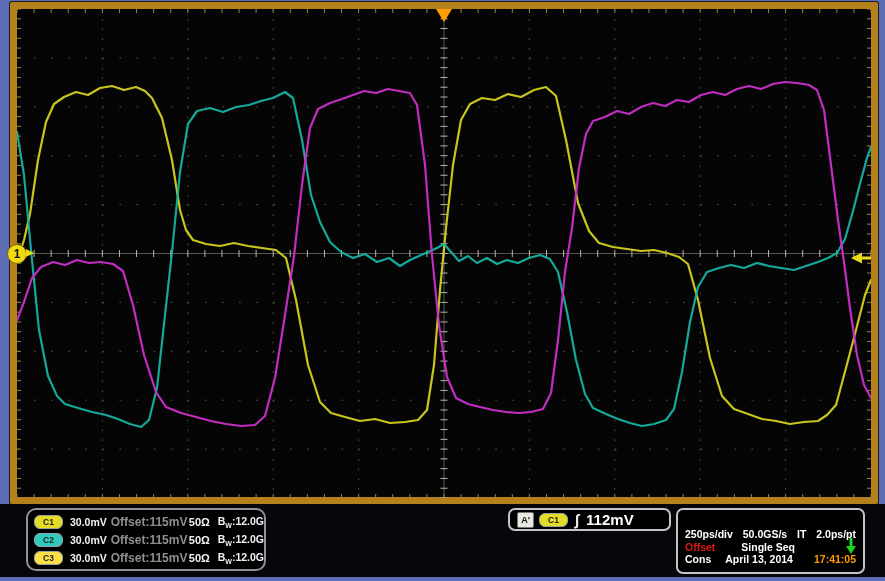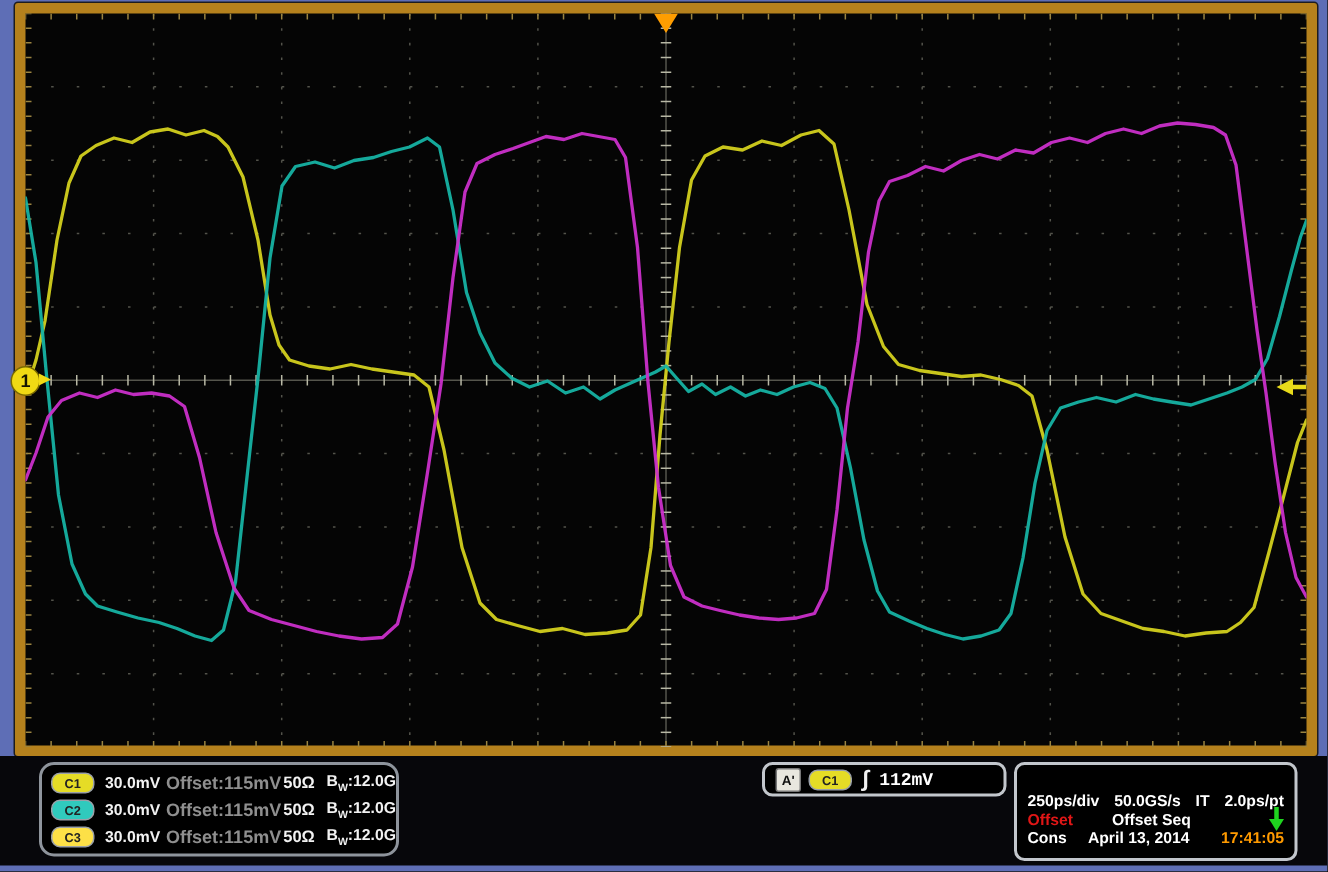--- a/index.html
+++ b/index.html
@@ -24,21 +24,21 @@
   .ch-scale{width:48px;font-weight:bold;font-size:10.5px;color:#f2f2f2;}
   .ch-offset{width:92px;font-weight:bold;font-size:12px;color:#8f8f8f;}
   .ch-term{width:34px;font-weight:bold;font-size:11px;color:#f2f2f2;}
   .ch-bw{font-weight:bold;font-size:10.5px;color:#f2f2f2;}
   .ch-bw sub{font-size:7px;}
   .trig-panel{left:508px;top:4px;width:163px;height:23px;border:2px solid #c2c6cc;border-radius:7px;
               display:flex;align-items:center;gap:5px;padding:0 7px;}
   .aux-badge{width:15px;height:14px;background:#e9e7df;color:#111;font-weight:bold;font-size:9px;
              border-radius:2px;border:1px solid #777;display:grid;place-items:center;flex:none;}
   .edge-sym{color:#f0f0f0;font-size:15px;font-weight:bold;margin:0 2px;}
-  .trig-level{font-weight:bold;font-size:12px;color:#fff;font-family:Liberation Mono, monospace;}
+  .trig-level{font-weight:bold;font-size:15px;color:#fff;}
   .acq-panel{left:676px;top:4px;width:189px;height:66px;border:2px solid #c2c6cc;border-radius:7px;
              padding:18px 7px;display:flex;flex-direction:column;justify-content:space-between;
              font-weight:bold;font-size:10.5px;color:#fff;}
   .acq-row{display:flex;align-items:center;height:13px;white-space:nowrap;}
   .sp{flex:1;}
   .red{color:#e01616;}
   .orange{color:#ff9a00;}
   .gap14{margin-left:14px;} .gap26{margin-left:26px;}
 </style>
 </head>
@@ -421,21 +421,21 @@
         <span>250ps/div</span>
           <span class="sp"></span>
         <span>50.0GS/s</span>
           <span class="sp"></span>
         <span>IT</span>
           <span class="sp"></span>
         <span>2.0ps/pt</span>
       </div>
       <div class="acq-row">
         <span class="red">Offset</span>
-        <span class="gap26">Offset Seq</span>
+        <span class="gap26">Single Seq</span>
         <span class="sp"></span>
         <svg width="10" height="17">
           <rect x="3.5" y="0" width="3" height="9" fill="#1fd41f"></rect>
           <polygon points="0,8 10,8 5,16" fill="#1fd41f"></polygon>
         </svg>
       </div>
       <div class="acq-row">
         <span>Cons</span>
         <span class="gap14">April 13, 2014</span>
         <span class="sp"></span>

